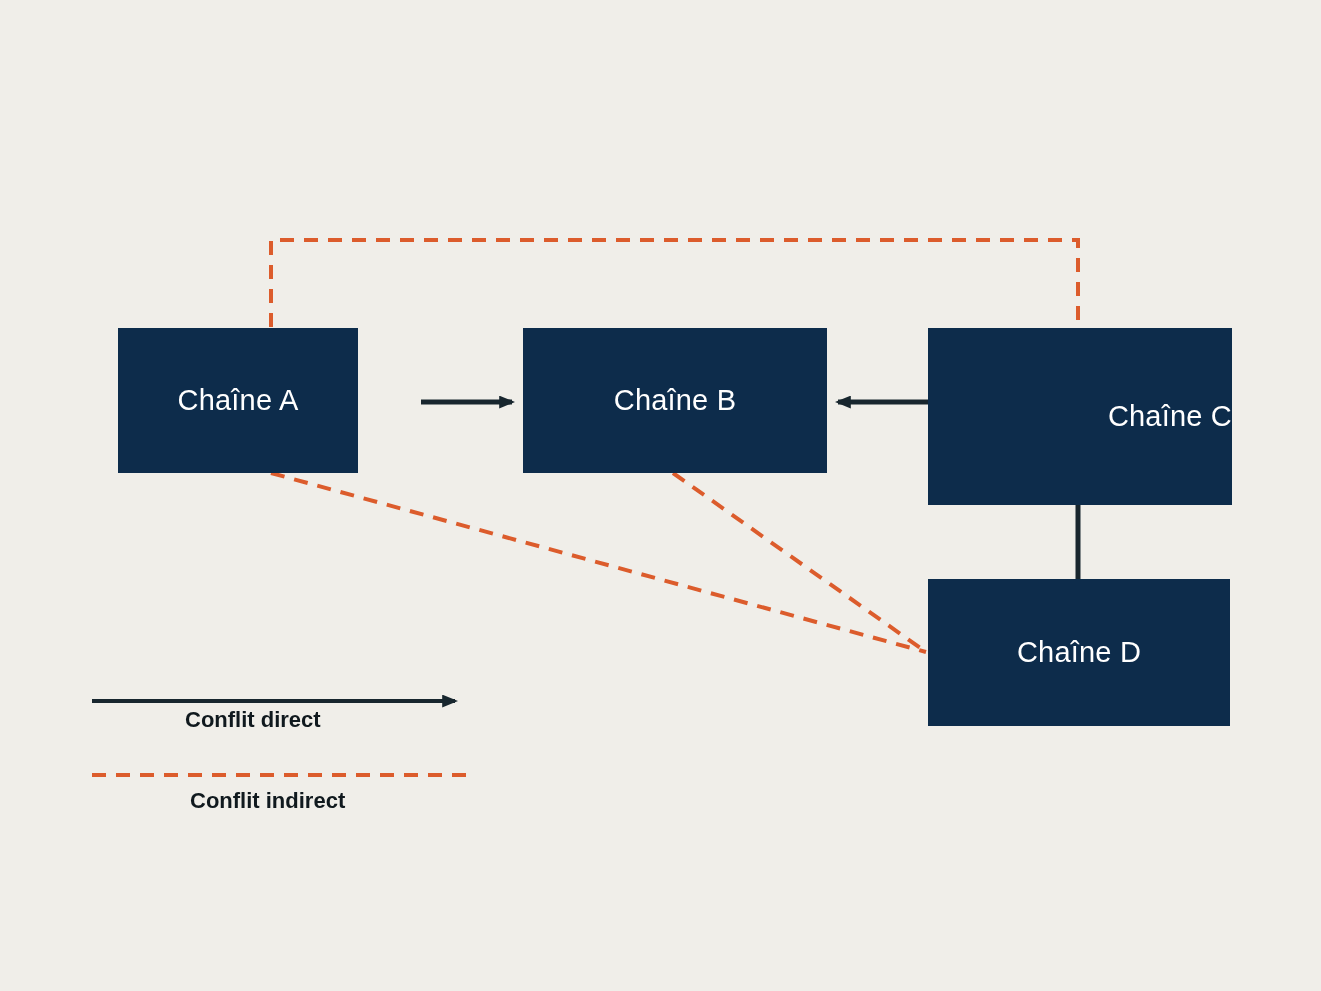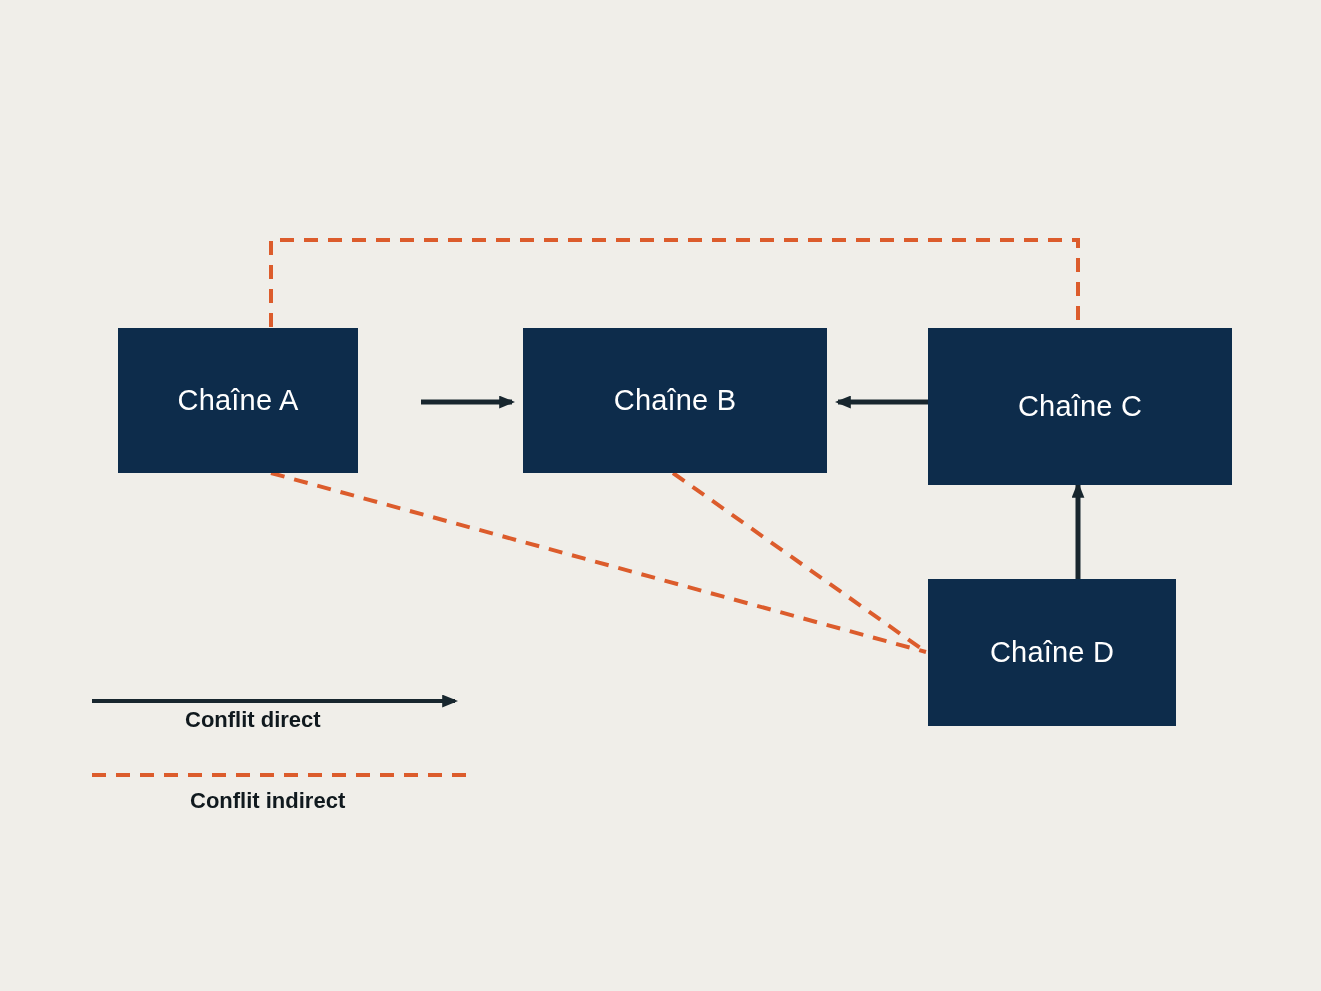--- a/index.html
+++ b/index.html
@@ -34,22 +34,22 @@
   .node{
     position:absolute;
     background:var(--navy);
     color:var(--box-text);
     display:flex;align-items:center;justify-content:center;
     font-size:29px;
     letter-spacing:0.2px;
   }
   .node-a{left:118px;top:328px;width:240px;height:145px;}
   .node-b{left:523px;top:328px;width:304px;height:145px;}
-  .node-c{left:928px;top:328px;width:304px;height:157px;}
-  .node-d{left:928px;top:579px;width:248px;height:147px;}
+  .node-c{left:928px;top:328px;width:304px;height:177px;justify-content:flex-end;}
+  .node-d{left:928px;top:579px;width:302px;height:147px;}
   .legend-label{
     position:absolute;
     font-weight:bold;
     font-size:22px;
     color:var(--legend-text);
     margin-left:28px;
   }
   .legend-direct-label{left:157px;top:707px;}
   .legend-indirect-label{left:162px;top:788px;text-align:center;}
 </style>

